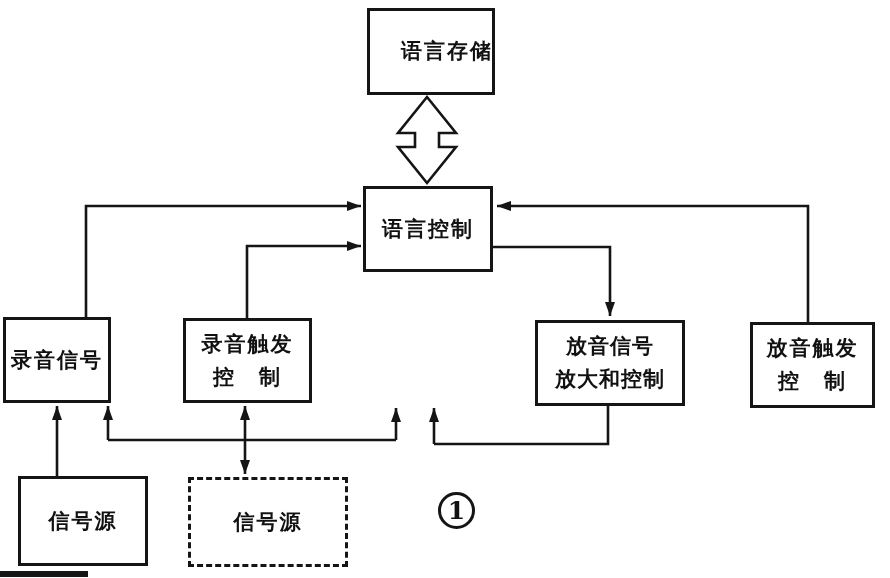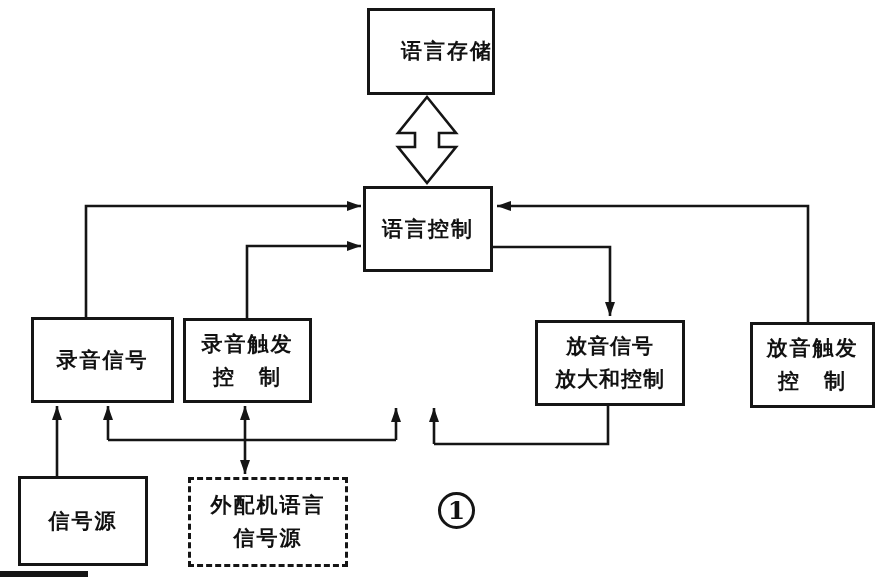--- a/index.html
+++ b/index.html
@@ -31,21 +31,21 @@
     font-size: 21px;
     line-height: 33px;
     letter-spacing: 2px;
     color: #111111;
   }
   .box.dashed { border-style: dashed; }
   .box span { white-space: pre; }
 
   #b-storage      { left: 367px; top: 8px;   width: 128px; height: 87px; padding-left: 32px; }
   #b-control      { left: 363px; top: 186px; width: 130px; height: 86px; }
-  #b-rec-amp      { left: 31px;  top: 317px; width: 143px; height: 86px; }
+  #b-rec-amp      { left: 3px;  top: 317px; width: 108px; height: 86px; }
   #b-rec-trigger  { left: 183px; top: 318px; width: 129px; height: 85px; }
   #b-playback     { left: 362px; top: 320px; width: 130px; height: 85px; }
   #b-play-amp     { left: 535px; top: 320px; width: 150px; height: 86px; letter-spacing: 1px; }
   #b-play-trigger { left: 750px; top: 322px; width: 125px; height: 86px; }
   #b-mic-source   { left: 18px;  top: 476px; width: 130px; height: 90px; }
   #b-ext-source   { left: 188px; top: 477px; width: 160px; height: 90px; }
 
   .fig-circle {
     position: absolute;
     left: 438px; top: 492px;
@@ -129,21 +129,20 @@
   <div class="box" id="b-play-trigger">
     <span>放音触发</span>
     <span>控　制</span>
   </div>
 
   <div class="box" id="b-mic-source">
     <span>信号源</span>
   </div>
 
   <div class="box dashed" id="b-ext-source">
-    <span>外配机语言</span>
     <span>信号源</span>
   </div>
 
   <div class="fig-circle">
     <span>1</span>
   </div>
 
   <div class="scan-bar"></div>
 
 </div>

